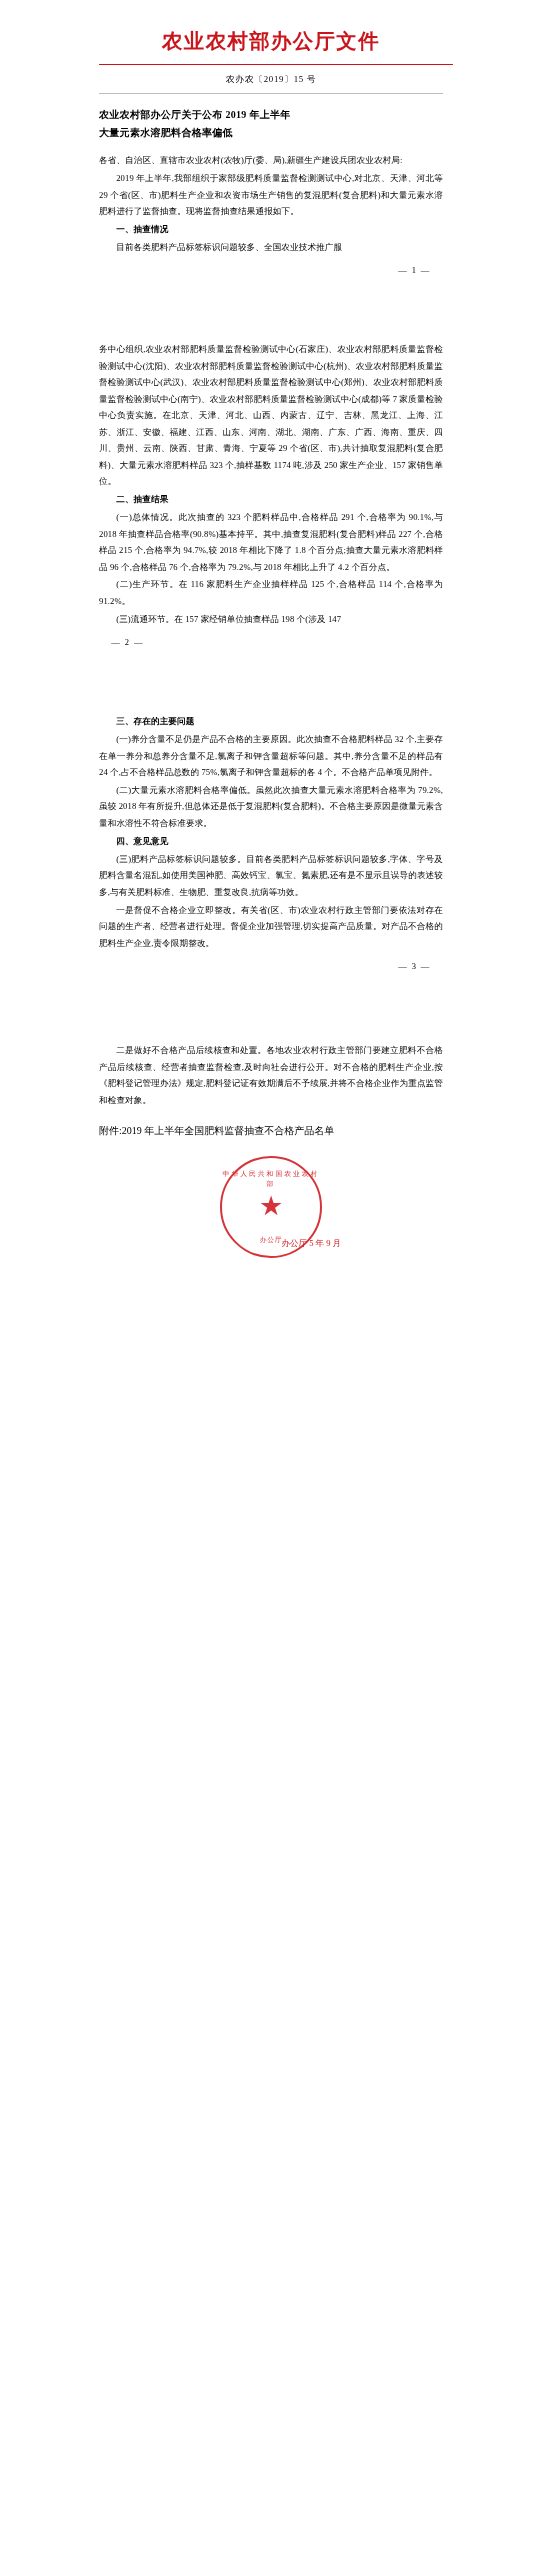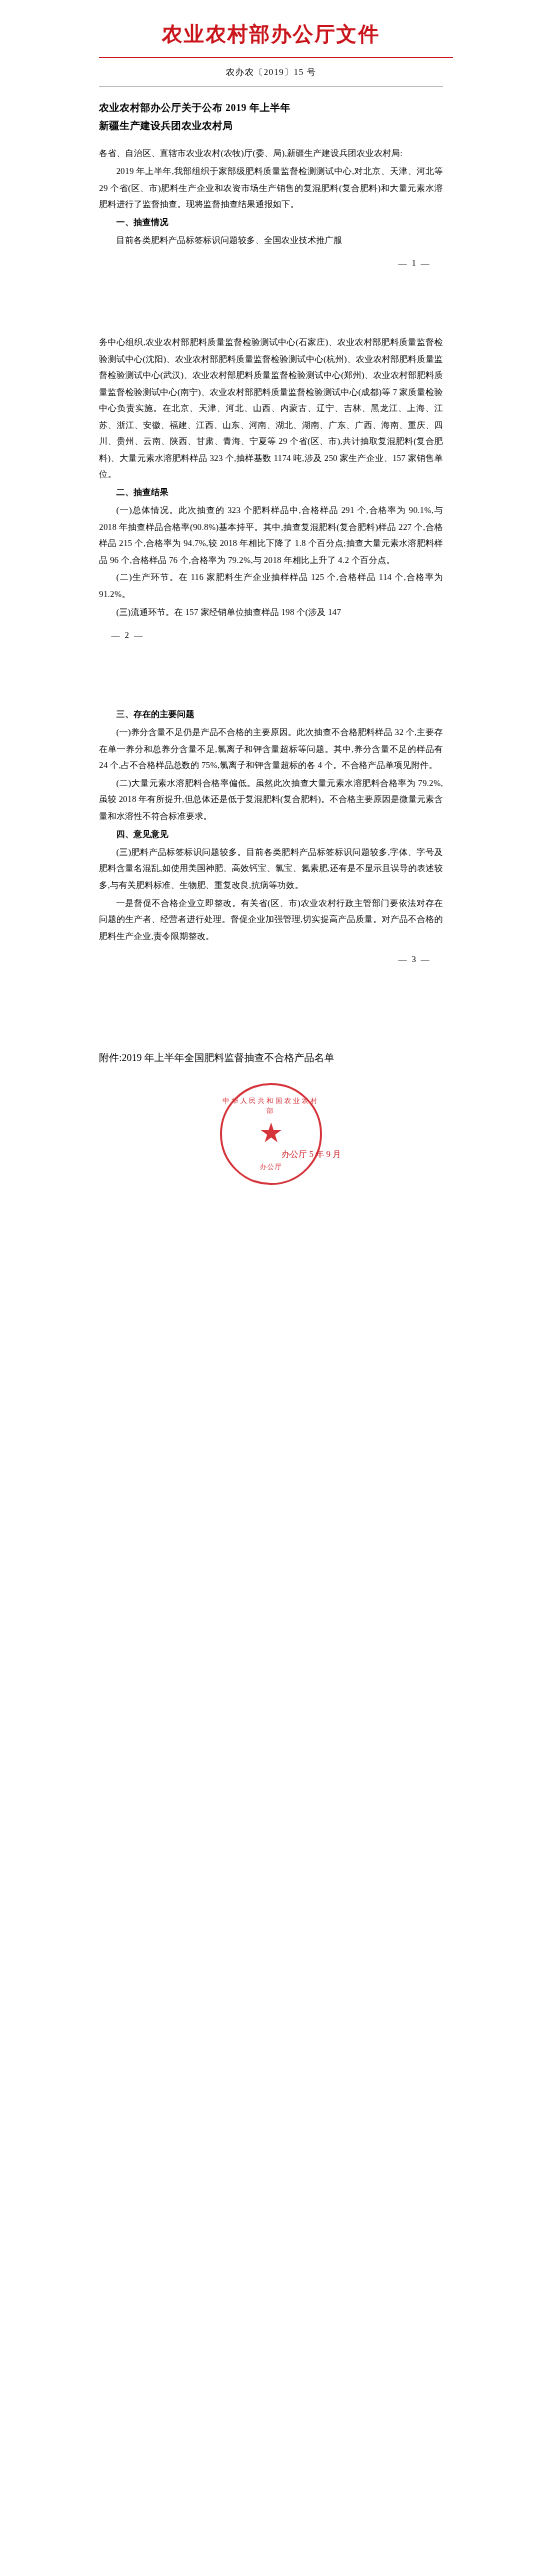--- a/index.html
+++ b/index.html
@@ -7,21 +7,21 @@
     padding: 0;
     background: #ffffff;
   }
   body {
     width: 542px;
     font-family: "Liberation Serif", "DejaVu Serif", serif;
     color: #000;
   }
   .page {
     width: 532px;
-    margin: 8px auto;
+    margin: 15px auto;
     position: relative;
   }
   
   .sheet {
     position: relative;
     background: #ffffff;
     padding: 0 94px;
     box-sizing: border-box;
   }
   .sheet-gap {
@@ -140,42 +140,42 @@
     text-align: center;
     color: #d2232a;
     font-size: 6.8px;
     letter-spacing: 2px;
   }
   .seal .seal-top-text { top: 11px; }
   .seal .seal-bottom-text { bottom: 11px; letter-spacing: 0.7px; }
   .sig-line {
     position: absolute;
     right: 102px;
-    bottom: 39px;
+    bottom: 23px;
     font-size: 8.5px;
     color: #c9151b;
     white-space: nowrap;
   }
 </style>
 </head>
 <body>
 
 <div class="page">
 
   <div class="sheet" style="padding-top:2.7px;padding-bottom:12.3px;">
     <div class="masthead">
       <div class="masthead-title">农业农村部办公厅文件</div>
       <div class="masthead-rule"></div>
       <div class="doc-number">农办农〔2019〕15 号</div>
       <div class="divider-thin"></div>
     </div>
 
     <div class="doc-title">
       <div>农业农村部办公厅关于公布 2019 年上半年</div>
-      <div>新疆生产建设兵团农业农村局</div>
+      <div>大量元素水溶肥料合格率偏低</div>
     </div>
 
     <p class="para">各省、自治区、直辖市农业农村(农牧)厅(委、局),新疆生产建设兵团农业农村局:</p>
     <p class="para indent">2019 年上半年,我部组织于家部级肥料质量监督检测测试中心,对北京、天津、河北等 29 个省(区、市)肥料生产企业和农资市场生产销售的复混肥料(复合肥料)和大量元素水溶肥料进行了监督抽查。现将监督抽查结果通报如下。</p>
     <p class="para heading">一、抽查情况</p>
     <p class="para indent">目前各类肥料产品标签标识问题较多、全国农业技术推广服</p>
 
     <div class="pagenum right">— 1 —</div>
   </div>
 
@@ -200,20 +200,21 @@
     <p class="para heading">四、意见意见</p>
     <p class="para indent">(三)肥料产品标签标识问题较多。目前各类肥料产品标签标识问题较多,字体、字号及肥料含量名混乱,如使用美国神肥、高效钙宝、氯宝、氮素肥,还有是不显示且误导的表述较多,与有关肥料标准、生物肥、重复改良,抗病等功效。</p>
     <p class="para indent">一是督促不合格企业立即整改。有关省(区、市)农业农村行政主管部门要依法对存在问题的生产者、经营者进行处理。督促企业加强管理,切实提高产品质量。对产品不合格的肥料生产企业,责令限期整改。</p>
 
     <div class="pagenum right">— 3 —</div>
   </div>
 
   <div class="sheet-gap big"></div>
 
   <div class="sheet" style="padding-top:20.4px;padding-bottom:6.8px;">
+    <p class="para indent">二是做好不合格产品后续核查和处置。各地农业农村行政主管部门要建立肥料不合格产品后续核查、经营者抽查监督检查,及时向社会进行公开。对不合格的肥料生产企业,按《肥料登记管理办法》规定,肥料登记证有效期满后不予续展,并将不合格企业作为重点监管和检查对象。</p>
     <p class="attach">附件:2019 年上半年全国肥料监督抽查不合格产品名单</p>
 
     <div class="seal-wrap">
       <div class="sig-line">办公厅 5 年 9 月</div>
       <div class="seal">
         <div class="seal-top-text">中华人民共和国农业农村部</div>
         <div class="star">★</div>
         <div class="seal-bottom-text">办公厅</div>
       </div>
     </div>

